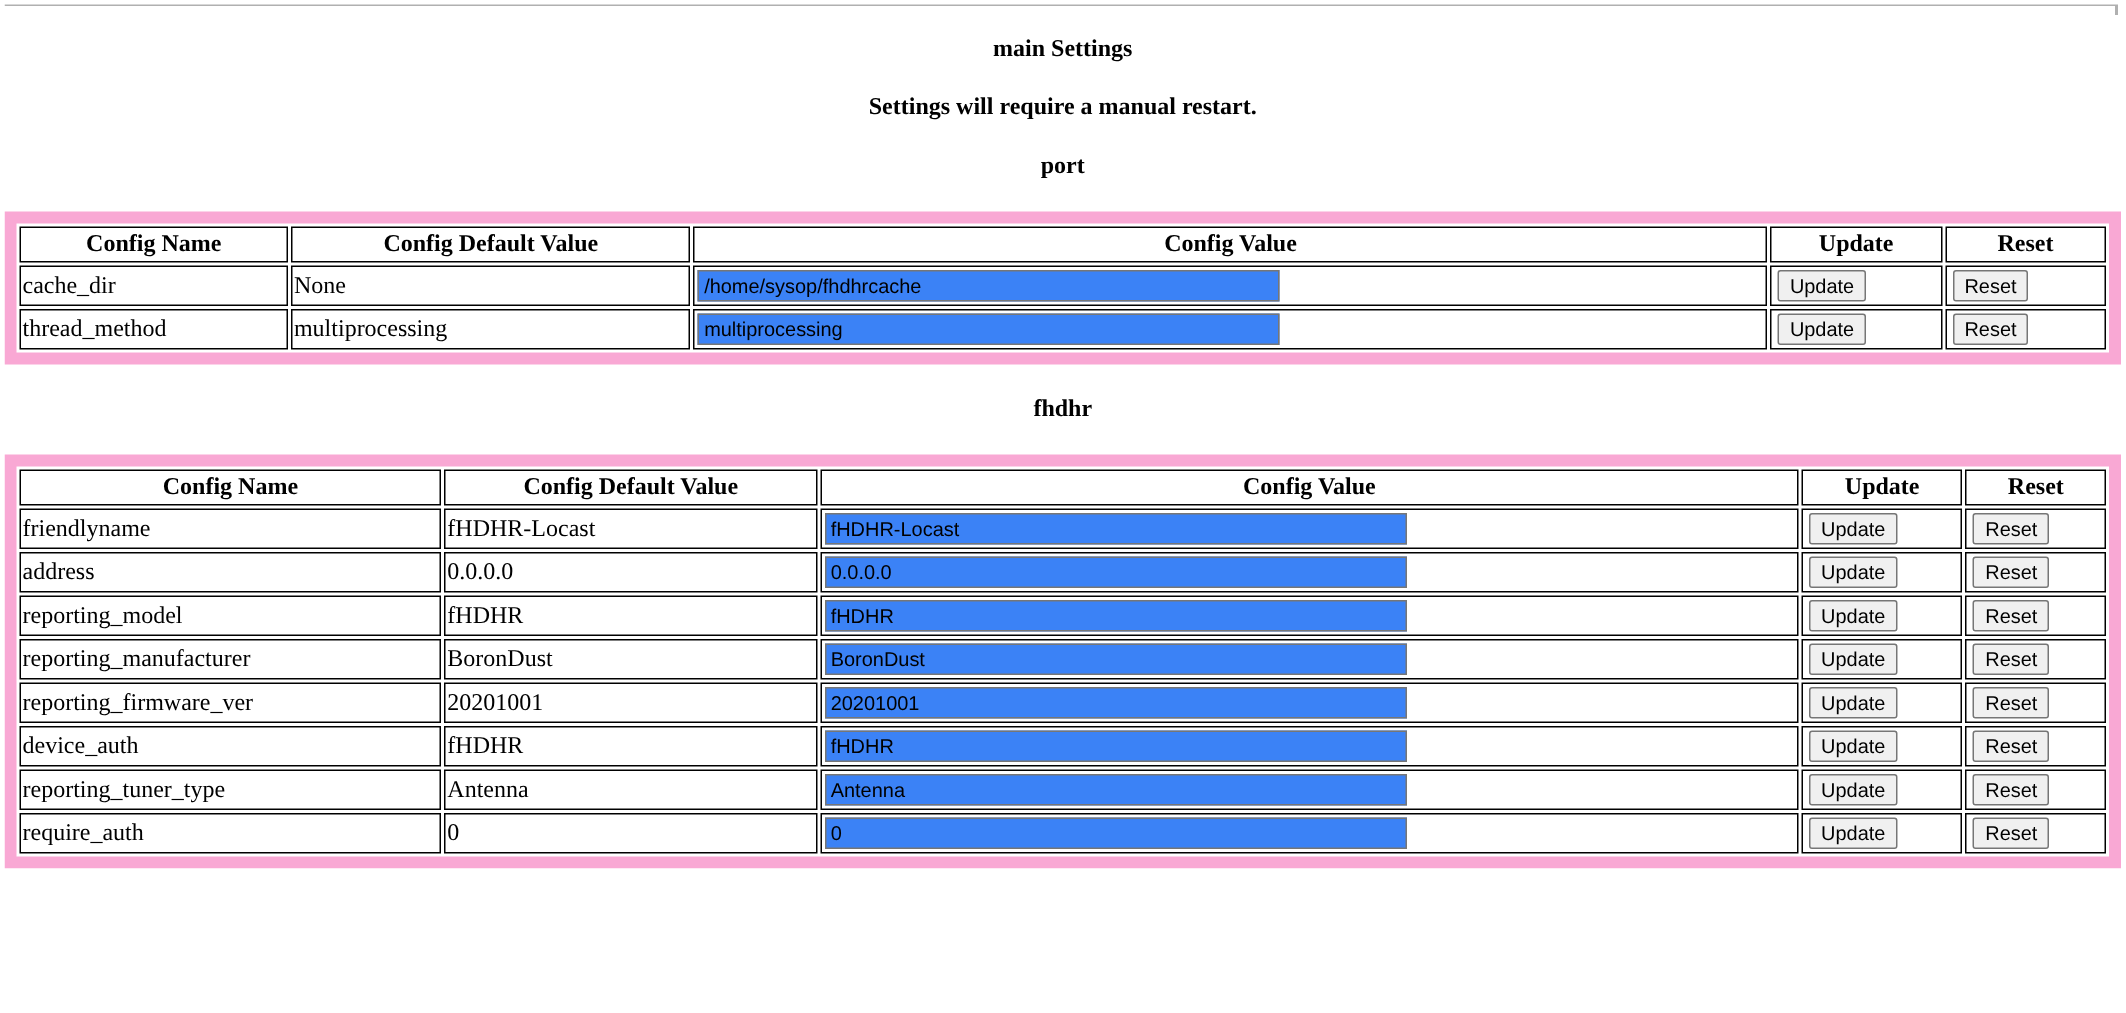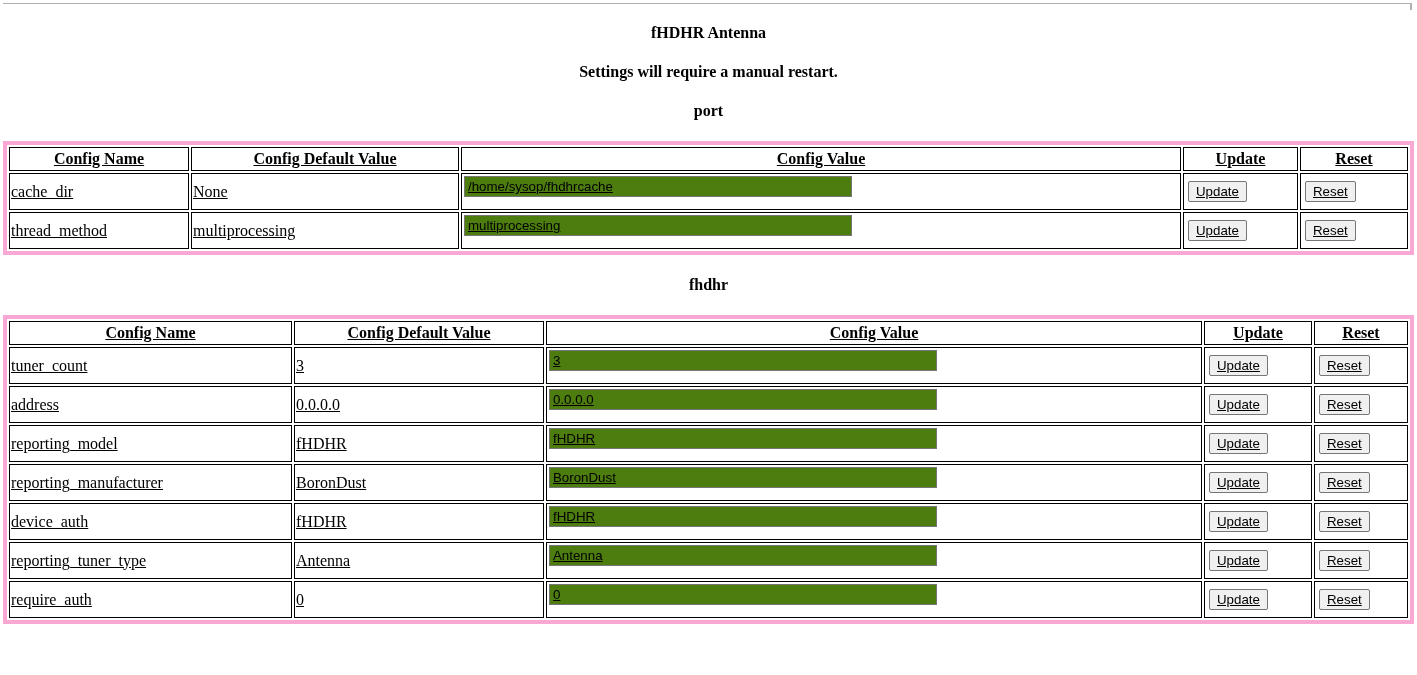--- a/index.html
+++ b/index.html
@@ -26,23 +26,22 @@
   }
   .heading {
     text-align: center;
     font-weight: bold;
     font-size: 16px;
     margin: 21px 0;
   }
   table.cfg {
     border-collapse: separate;
     border-spacing: 2px;
-    border: 4px solid #f9a8d4;
+    border: 8px solid #f9a8d4;
     margin: 0;
-    text-decoration: underline;
   }
   table.cfg th, table.cfg td {
     border: 1px solid #000000;
     padding: 1px;
     vertical-align: middle;
     overflow: hidden;
     white-space: nowrap;
   }
   table.cfg th {
     font-weight: bold;
@@ -60,28 +59,28 @@
   .t1 .c-name { width: 279px; }
   .t1 .c-def  { width: 246px; }
   .t1 .c-val  { width: 652px; }
   .t1 .c-upd  { width: 104px; }
   .t1 .c-rst  { width: 90px; }
 
   input.cfg-input {
     box-sizing: border-box;
     width: 388px;
     height: 21px;
-    margin: 1px 0 11px 1px;
+    margin: 1px 0 1px 1px;
     padding: 1px 3px;
     border: 1px solid #767676;
     border-radius: 0;
     font-family: "Liberation Sans", "DejaVu Sans", sans-serif;
     font-size: 13.3px;
     color: #000000;
-    background: #4d7c0f;
+    background: #3b82f6;
     display: block;
   }
   button.btn {
     box-sizing: border-box;
     height: 21px;
     margin: 1px 0 1px 3px;
     padding: 1px 7px;
     border: 1px solid #767676;
     border-radius: 2px;
     background: #f0f0f0;
@@ -91,21 +90,21 @@
     display: block;
     cursor: pointer;
   }
 </style>
 </head>
 <body>
 
 <div class="top-rule"></div>
 <div class="top-rule-tick"></div>
 
-<div class="heading">fHDHR Antenna</div>
+<div class="heading">main Settings</div>
 <div class="heading">Settings will require a manual restart.</div>
 
 <div class="heading">port</div>
 <table class="cfg t0">
   <thead>
     <tr>
       <th class="c-name">Config Name</th>
       <th class="c-def">Config Default Value</th>
       <th class="c-val">Config Value</th>
       <th class="c-upd">Update</th>
@@ -148,35 +147,35 @@
   <thead>
     <tr>
       <th class="c-name">Config Name</th>
       <th class="c-def">Config Default Value</th>
       <th class="c-val">Config Value</th>
       <th class="c-upd">Update</th>
       <th class="c-rst">Reset</th>
     </tr>
   </thead>
   <tbody>
-
-
-  <tr>
-    <td class="c-name"><span>tuner_count</span></td>
-    <td class="c-def"><span>3</span></td>
-    <td class="c-val">
-          <input type="text" class="cfg-input" value="3" style="">
-        </td>
-    <td class="c-upd">
-          <button class="btn">Update</button>
-        </td>
-    <td class="c-rst">
-          <button class="btn">Reset</button>
-        </td>
-  </tr>
+  <tr>
+    <td class="c-name"><span>friendlyname</span></td>
+    <td class="c-def"><span>fHDHR-Locast</span></td>
+    <td class="c-val">
+          <input type="text" class="cfg-input" value="fHDHR-Locast" style="">
+        </td>
+    <td class="c-upd">
+          <button class="btn">Update</button>
+        </td>
+    <td class="c-rst">
+          <button class="btn">Reset</button>
+        </td>
+  </tr>
+
+
 
 
   <tr>
     <td class="c-name"><span>address</span></td>
     <td class="c-def"><span>0.0.0.0</span></td>
     <td class="c-val">
           <input type="text" class="cfg-input" value="0.0.0.0" style="">
         </td>
     <td class="c-upd">
           <button class="btn">Update</button>
@@ -209,20 +208,33 @@
           <input type="text" class="cfg-input" value="BoronDust" style="">
         </td>
     <td class="c-upd">
           <button class="btn">Update</button>
         </td>
     <td class="c-rst">
           <button class="btn">Reset</button>
         </td>
   </tr>
 
+  <tr>
+    <td class="c-name"><span>reporting_firmware_ver</span></td>
+    <td class="c-def"><span>20201001</span></td>
+    <td class="c-val">
+          <input type="text" class="cfg-input" value="20201001" style="">
+        </td>
+    <td class="c-upd">
+          <button class="btn">Update</button>
+        </td>
+    <td class="c-rst">
+          <button class="btn">Reset</button>
+        </td>
+  </tr>
 
   <tr>
     <td class="c-name"><span>device_auth</span></td>
     <td class="c-def"><span>fHDHR</span></td>
     <td class="c-val">
           <input type="text" class="cfg-input" value="fHDHR" style="">
         </td>
     <td class="c-upd">
           <button class="btn">Update</button>
         </td>

